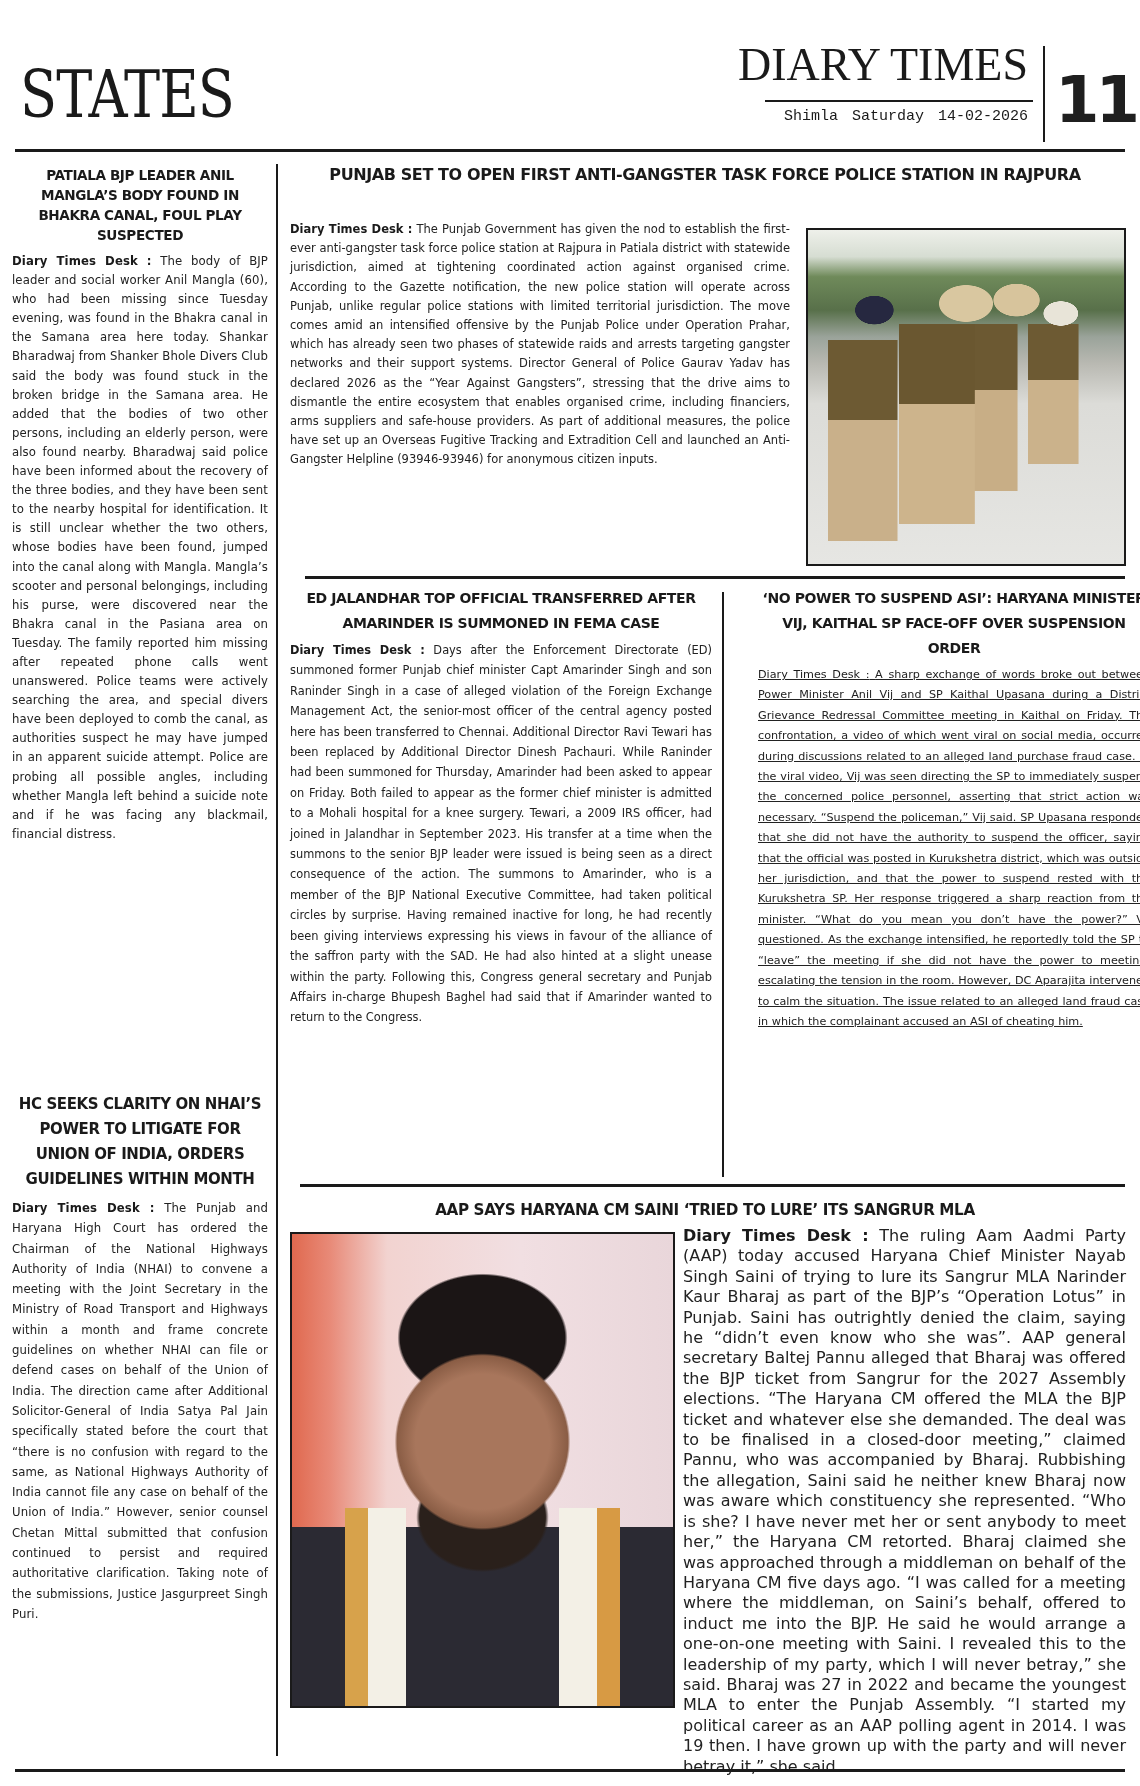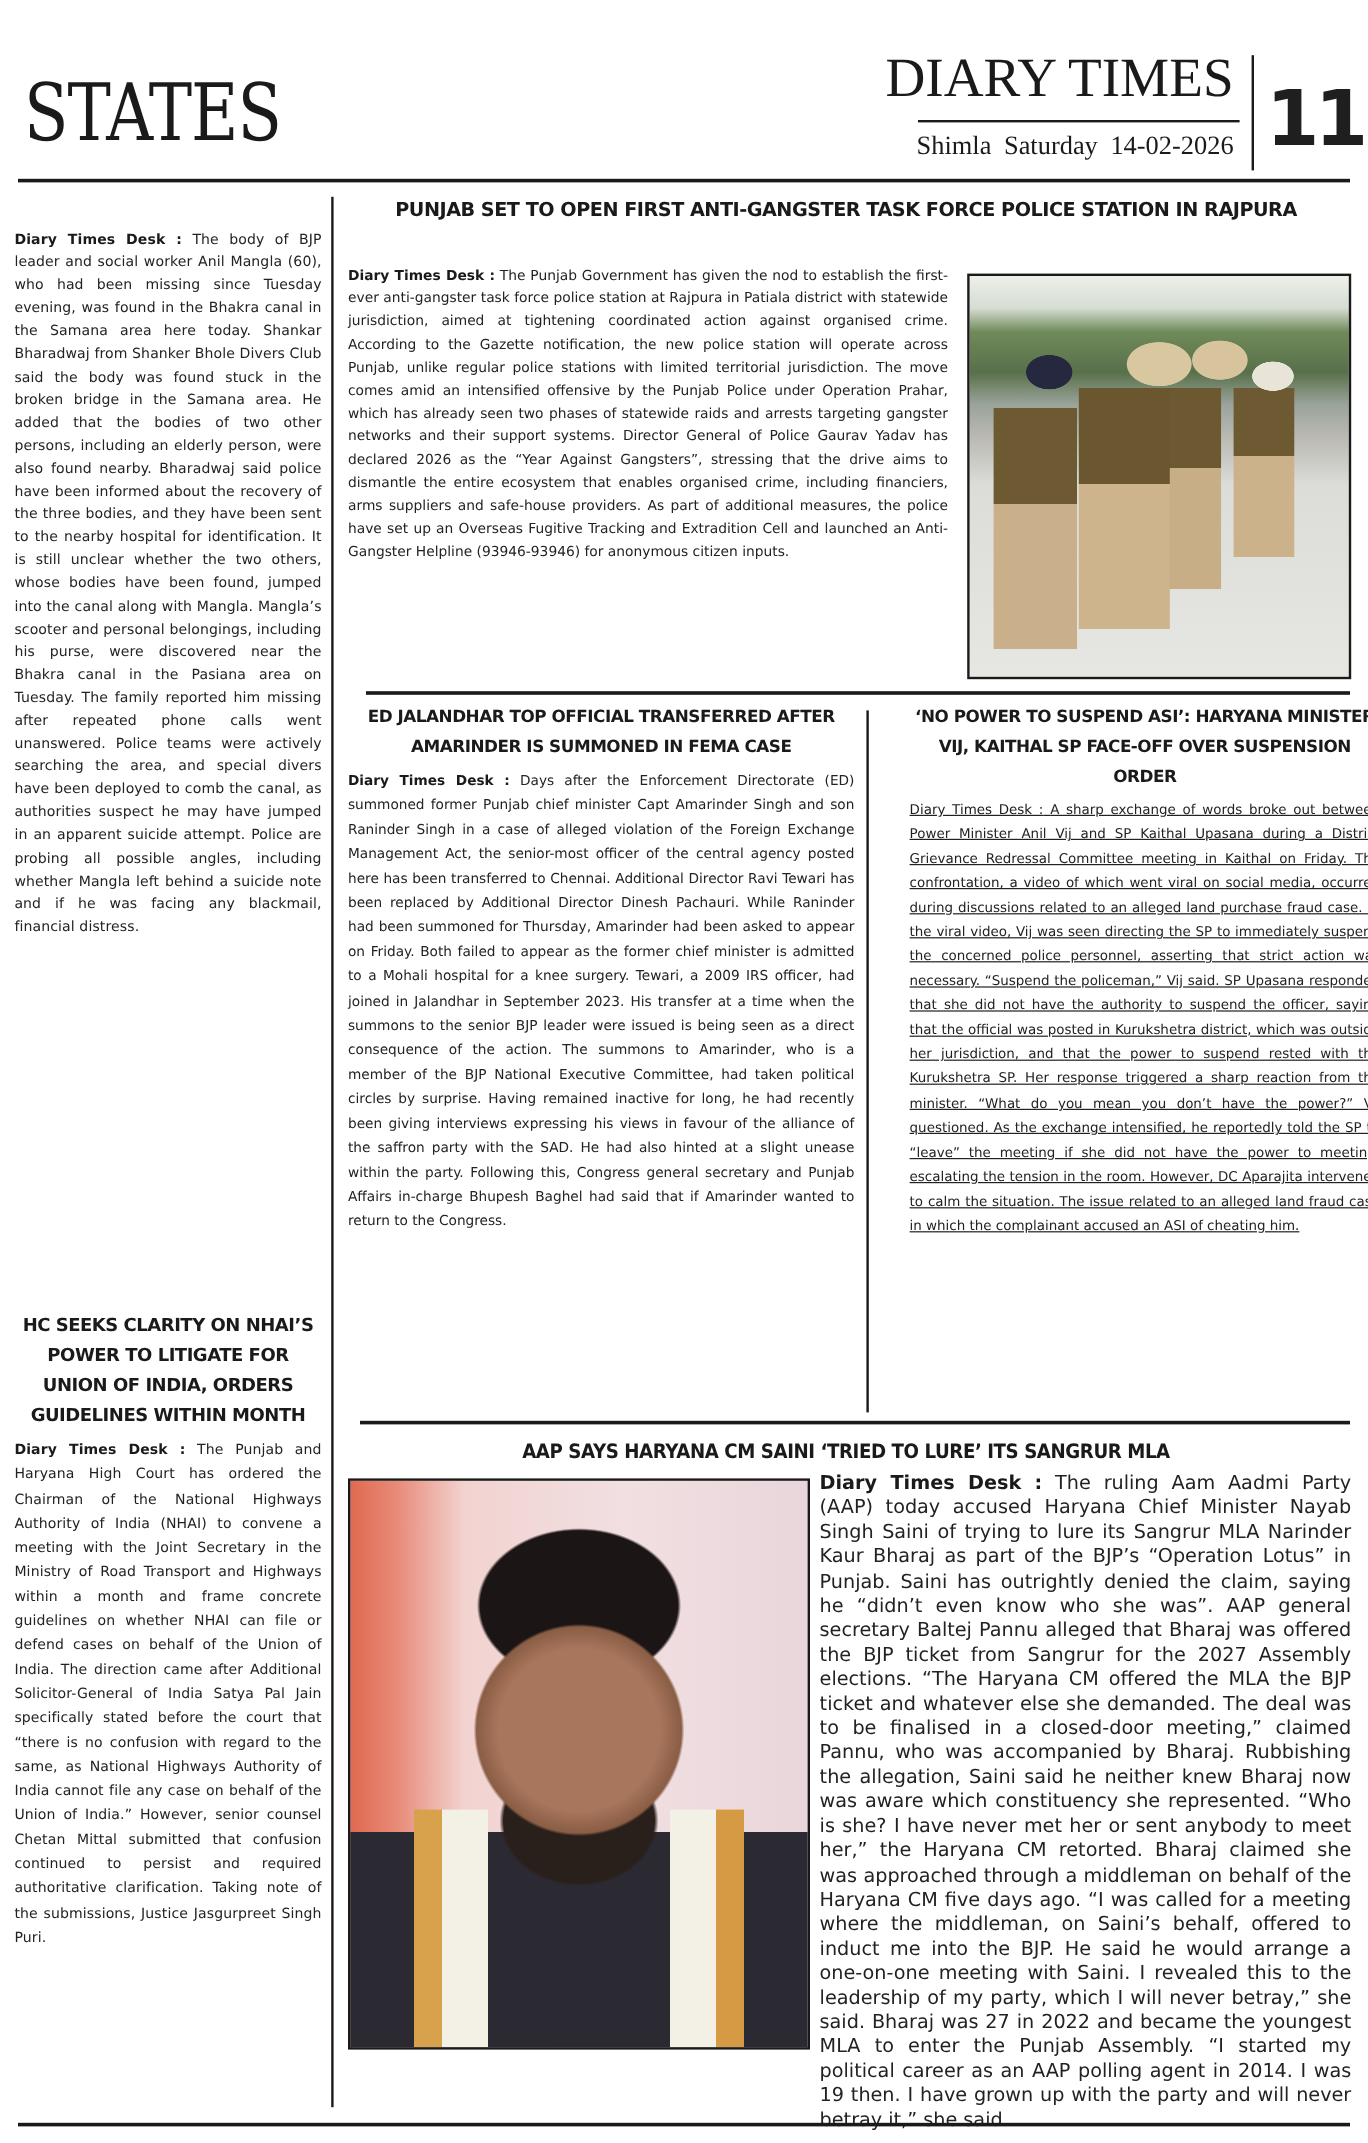--- a/index.html
+++ b/index.html
@@ -13,21 +13,21 @@
     left: 20px; top: 62px; font-family: "DejaVu Serif", serif;
     font-size: 66px; letter-spacing: -1px; line-height: 1; color: #1a1a1a;
     transform: scaleX(0.82); transform-origin: left center; font-weight: normal;
   }
   .paper-name {
     right: 112px; top: 42px; font-family: "Liberation Serif", serif; font-size: 46px;
     letter-spacing: 0px; line-height: 1; color: #1a1a1a; white-space: nowrap;
   }
   .paper-rule { left: 765px; top: 100px; width: 268px; height: 2px; background: #1a1a1a; }
   .dateline {
-    right: 112px; top: 108px; font-family: Liberation Serif, serif; font-size: 22px;
+    right: 112px; top: 108px; font-family: Liberation Mono, monospace; font-size: 15px;
     color: #1a1a1a; white-space: nowrap; word-spacing: 5px;
   }
   .mast-vrule { left: 1043px; top: 46px; width: 2px; height: 96px; background: #1a1a1a; }
   .page-number {
     left: 1055px; top: 68px; font-family: "DejaVu Sans", sans-serif; font-weight: bold;
     font-size: 64px; line-height: 1; letter-spacing: -4px; color: #1f1f1f;
   }
   .hrule { background: #1a1a1a; height: 3px; }
   .vrule { background: #1a1a1a; width: 2px; }
 
@@ -91,21 +91,22 @@
   <span>14-02-2026</span>
 </div>
 <div class="abs mast-vrule"></div>
 <div class="abs page-number">11</div>
 
 <div class="abs hrule" style="left:15px; top:149px; width:1110px;"></div>
 
 <div class="abs vrule" style="left:276px; top:164px; height:1592px;"></div>
 
 <article class="abs" style="left:12px; top:165px; width:256px;">
-  <p class="body col-left-body" style="margin-top:25px;">
+  <h2 class="headline hl-left" style="padding:0 10px;">PATIALA BJP LEADER ANIL MANGLA’S BODY FOUND IN BHAKRA CANAL, FOUL PLAY SUSPECTED</h2>
+  <p class="body col-left-body" style="margin-top:7px;">
     <span class="dateline-lead">Diary Times Desk :</span>
     <span>The body of BJP leader and social worker Anil Mangla (60), who had been missing since Tuesday evening, was found in the Bhakra canal in the Samana area here today. Shankar Bharadwaj from Shanker Bhole Divers Club said the body was found stuck in the broken bridge in the Samana area. He added that the bodies of two other persons, including an elderly person, were also found nearby. Bharadwaj said police have been informed about the recovery of the three bodies, and they have been sent to the nearby hospital for identification. It is still unclear whether the two others, whose bodies have been found, jumped into the canal along with Mangla. Mangla’s scooter and personal belongings, including his purse, were discovered near the Bhakra canal in the Pasiana area on Tuesday. The family reported him missing after repeated phone calls went unanswered. Police teams were actively searching the area, and special divers have been deployed to comb the canal, as authorities suspect he may have jumped in an apparent suicide attempt. Police are probing all possible angles, including whether Mangla left behind a suicide note and if he was facing any blackmail, financial distress.</span>
   </p>
 </article>
 
 <article class="abs" style="left:12px; top:1092px; width:256px;">
   <h2 class="headline hl-left" style="font-size:15px; line-height:25px; padding:0 6px;">HC SEEKS CLARITY ON NHAI’S POWER TO LITIGATE FOR UNION OF INDIA, ORDERS GUIDELINES WITHIN MONTH</h2>
   <p class="body col-left-body" style="margin-top:6px; line-height:20.3px;">
     <span class="dateline-lead">Diary Times Desk :</span>
     <span>The Punjab and Haryana High Court has ordered the Chairman of the National Highways Authority of India (NHAI) to convene a meeting with the Joint Secretary in the Ministry of Road Transport and Highways within a month and frame concrete guidelines on whether NHAI can file or defend cases on behalf of the Union of India. The direction came after Additional Solicitor-General of India Satya Pal Jain specifically stated before the court that “there is no confusion with regard to the same, as National Highways Authority of India cannot file any case on behalf of the Union of India.” However, senior counsel Chetan Mittal submitted that confusion continued to persist and required authoritative clarification. Taking note of the submissions, Justice Jasgurpreet Singh Puri.</span>

